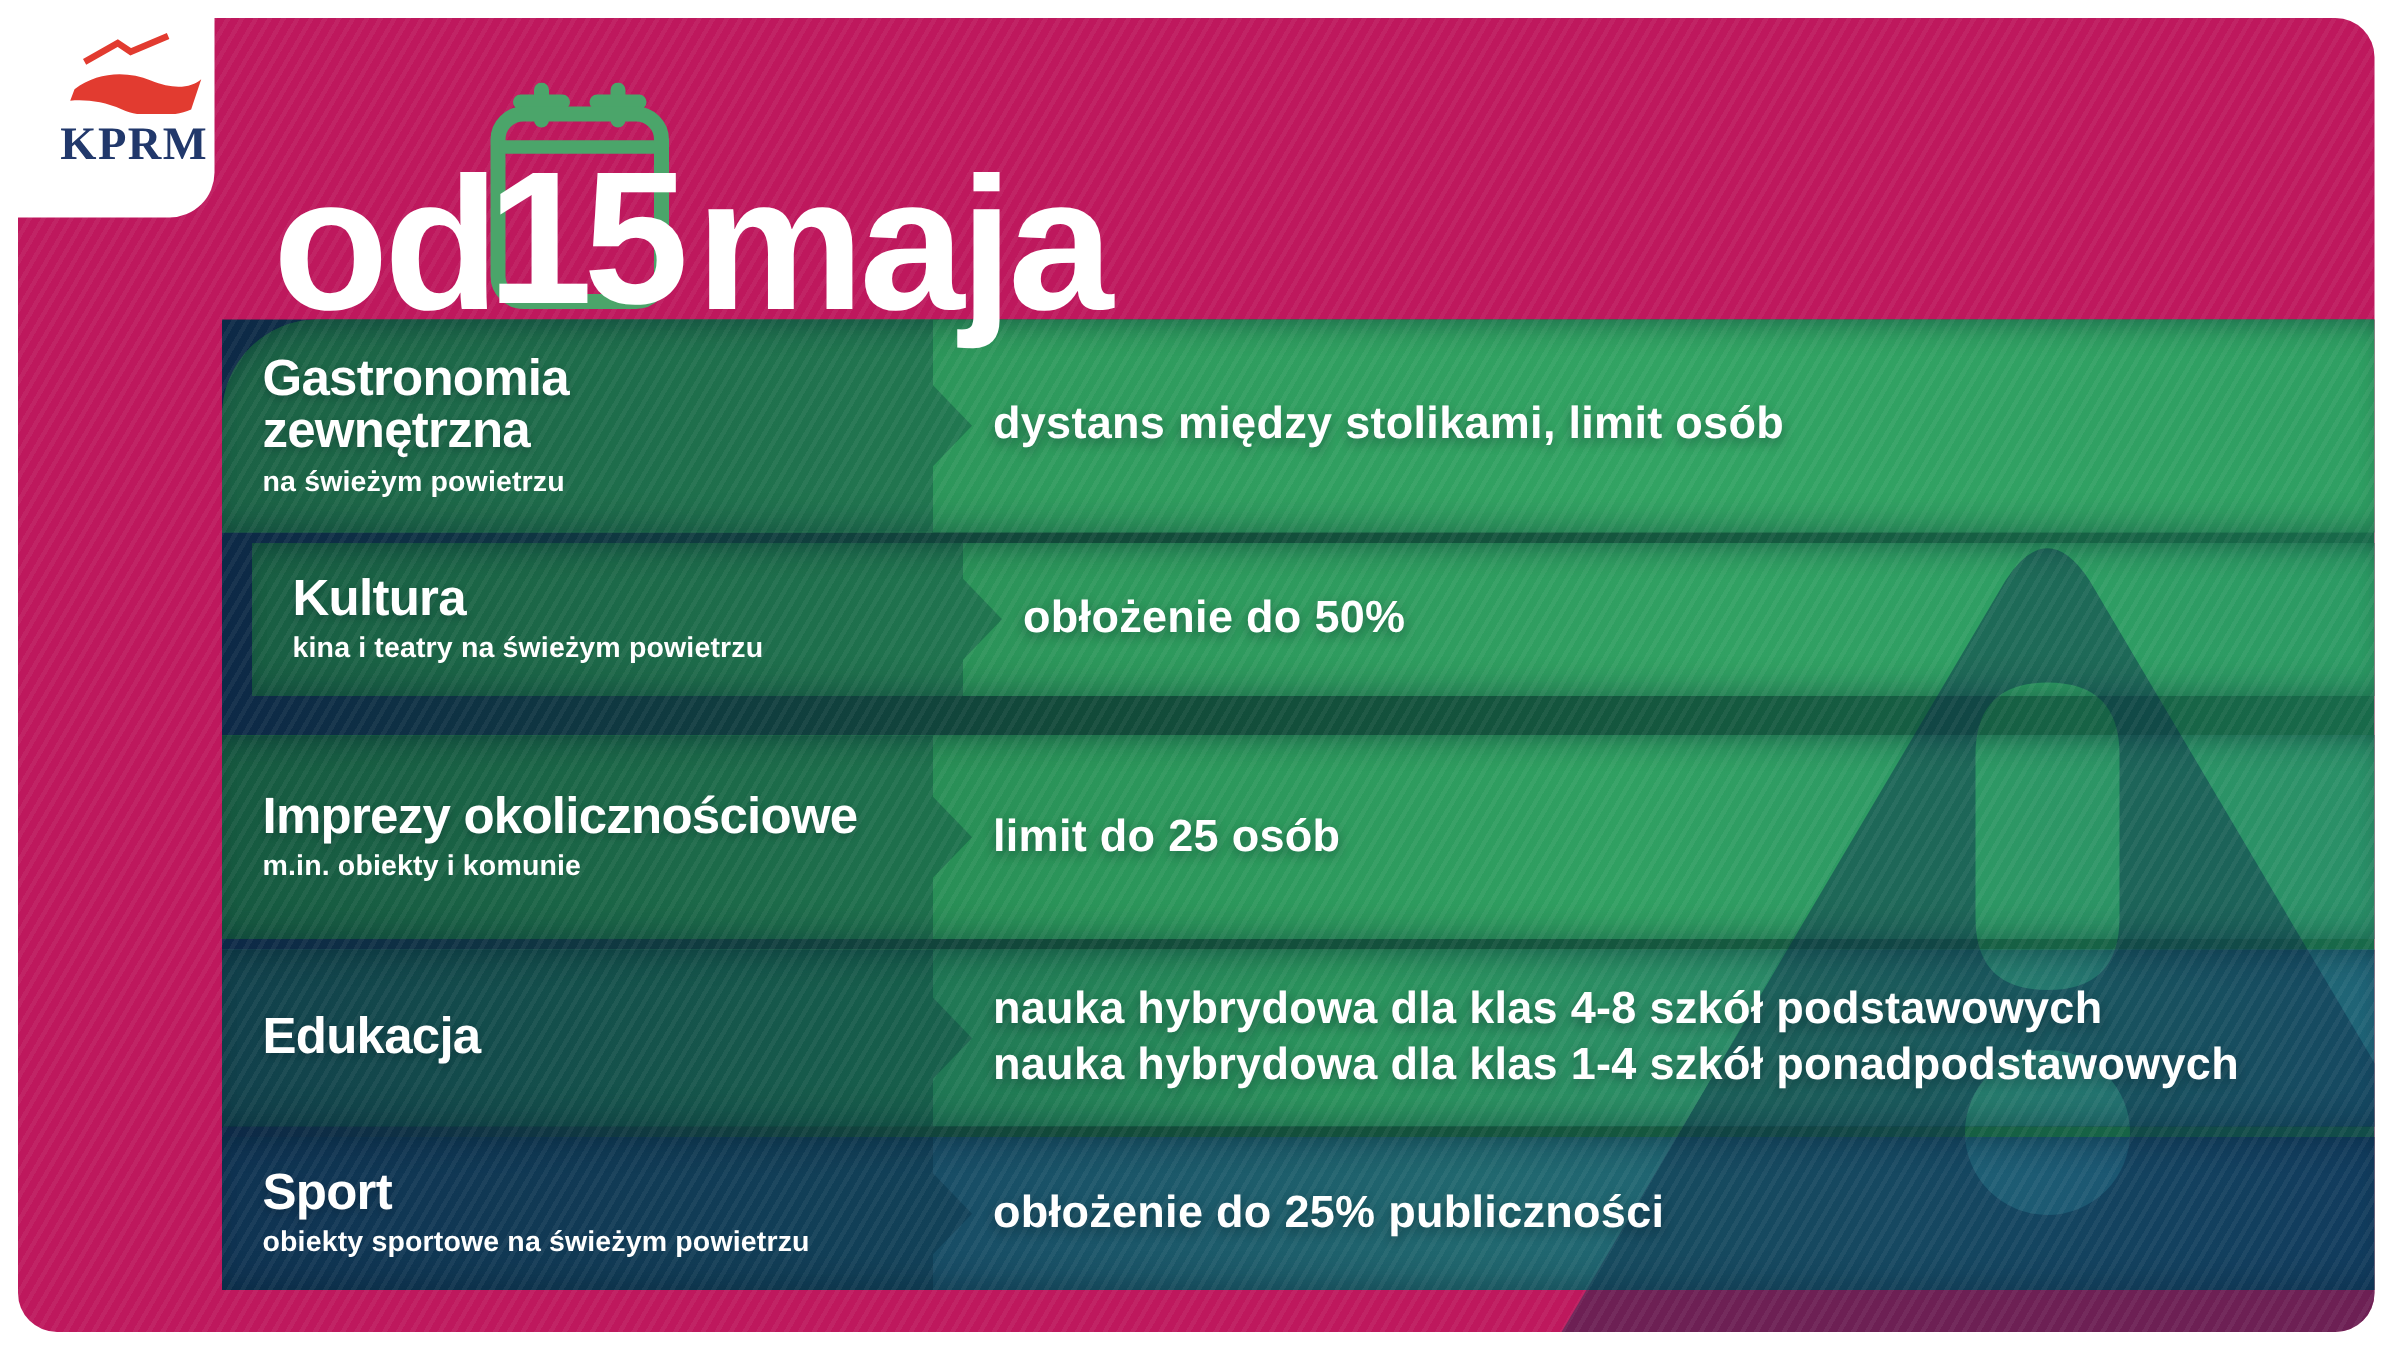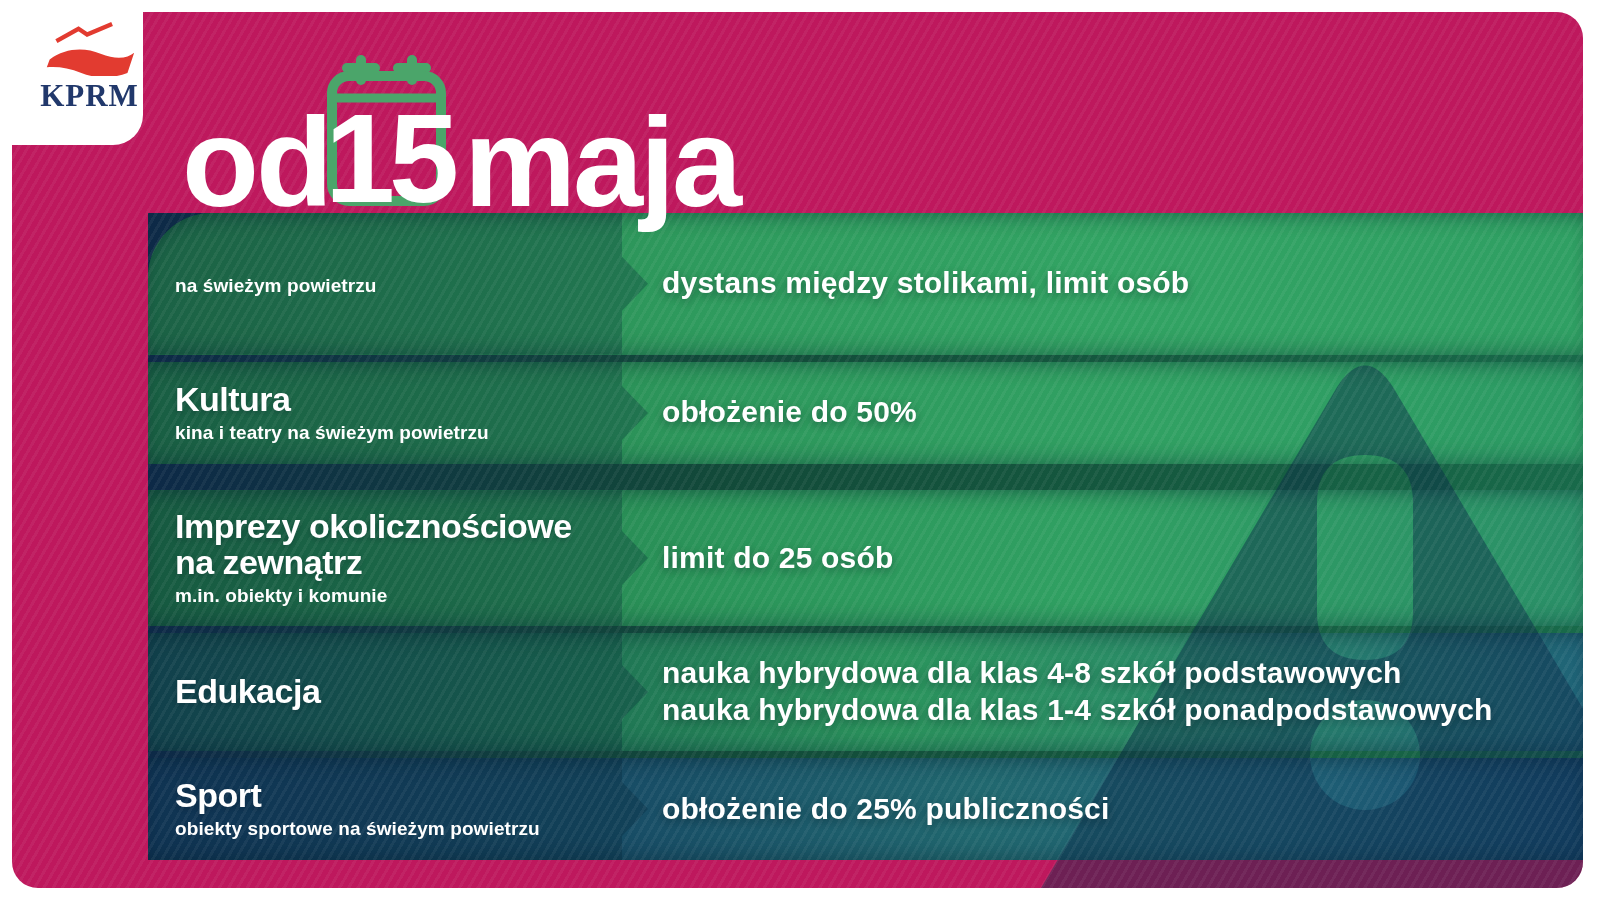--- a/index.html
+++ b/index.html
@@ -55,21 +55,21 @@
   }
   .row { position:relative; overflow:hidden; display:flex; align-items:stretch;
          box-shadow:inset 0 14px 20px -12px rgba(0,25,40,.45), inset 0 -16px 22px -14px rgba(0,25,40,.40); }
   .row::before { 
     content:""; position:absolute; left:0; top:0; bottom:0; width:512px;
     background:rgba(3,33,50,0.27);
     clip-path:polygon(0 0, 474px 0, 474px calc(50% - 27px), 500px 50%, 474px calc(50% + 27px), 474px 100%, 0 100%);
   }
   .r1 { height:146px; border-top-left-radius:64px;
         background:linear-gradient(92deg,#247a4c 0%,#2e9a5d 38%,#32a363 66%,#2f9f63 100%); }
-  .r2 { height:106px; background:linear-gradient(92deg,#217549 0%,#2d985c 40%,#31a163 70%,#2c9a64 100%); }
+  .r2 { height:106px; background:linear-gradient(92deg,#217549 0%,#2d985c 40%,#31a163 70%,#2c9a64 100%);margin-left:20px; }
   .r3 { height:140px; background:linear-gradient(94deg,#1e6f46 0%,#2b955a 40%,#30a062 65%,#2a8f68 100%);margin-top:19px; }
   .r4 { height:122px; background:linear-gradient(96deg,#174c55 0%,#1f7554 32%,#2b945d 52%,#2a8a68 72%,#1f6277 100%); }
   .r5 { height:105px; background:linear-gradient(96deg,#143a5e 0%,#184e66 35%,#21686f 58%,#1f6175 78%,#174a6e 100%); }
 
   .row-left {
     position:relative; z-index:2; width:474px; flex:0 0 474px;
     display:flex; flex-direction:column; justify-content:center; padding-left:27px;
   }
   .row-title { color:#fff; font-weight:bold; font-size:34px; line-height:1.04; letter-spacing:-0.5px;
                text-shadow:0 2px 5px rgba(0,20,30,.25); }
@@ -106,20 +106,24 @@
         <line x1="8" y1="43" x2="115" y2="43" stroke="#4ba56a" stroke-width="9"></line>
       </svg>
       <div class="calendar-day">15</div>
     </div>
     <div class="title-word title-suffix">maja</div>
 
     <div class="rows-wrapper">
 
       <div class="row r1">
         <div class="row-left">
+          <div class="row-title">
+            <span>Gastronomia</span>
+            <span>zewnętrzna</span>
+          </div>
           <div class="row-subtitle">na świeżym powietrzu</div>
         </div>
         <div class="row-right">
           <div class="row-detail">dystans między stolikami, limit osób</div>
         </div>
       </div>
 
       <div class="row r2">
         <div class="row-left">
           <div class="row-title">
@@ -129,21 +133,20 @@
         </div>
         <div class="row-right">
           <div class="row-detail">obłożenie do 50%</div>
         </div>
       </div>
 
       <div class="row r3">
         <div class="row-left">
           <div class="row-title">
             <span>Imprezy okolicznościowe</span>
-            <span>na zewnątrz</span>
           </div>
           <div class="row-subtitle">m.in. obiekty i komunie</div>
         </div>
         <div class="row-right">
           <div class="row-detail">limit do 25 osób</div>
         </div>
       </div>
 
       <div class="row r4">
         <div class="row-left">

